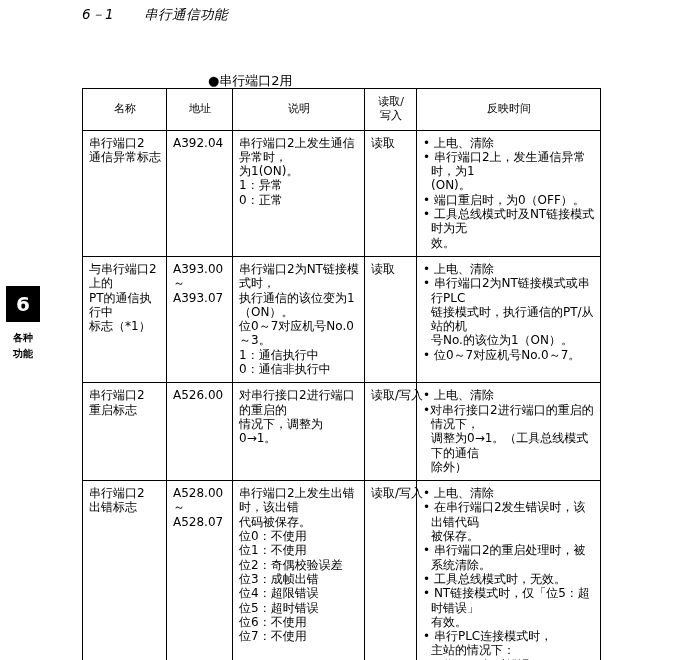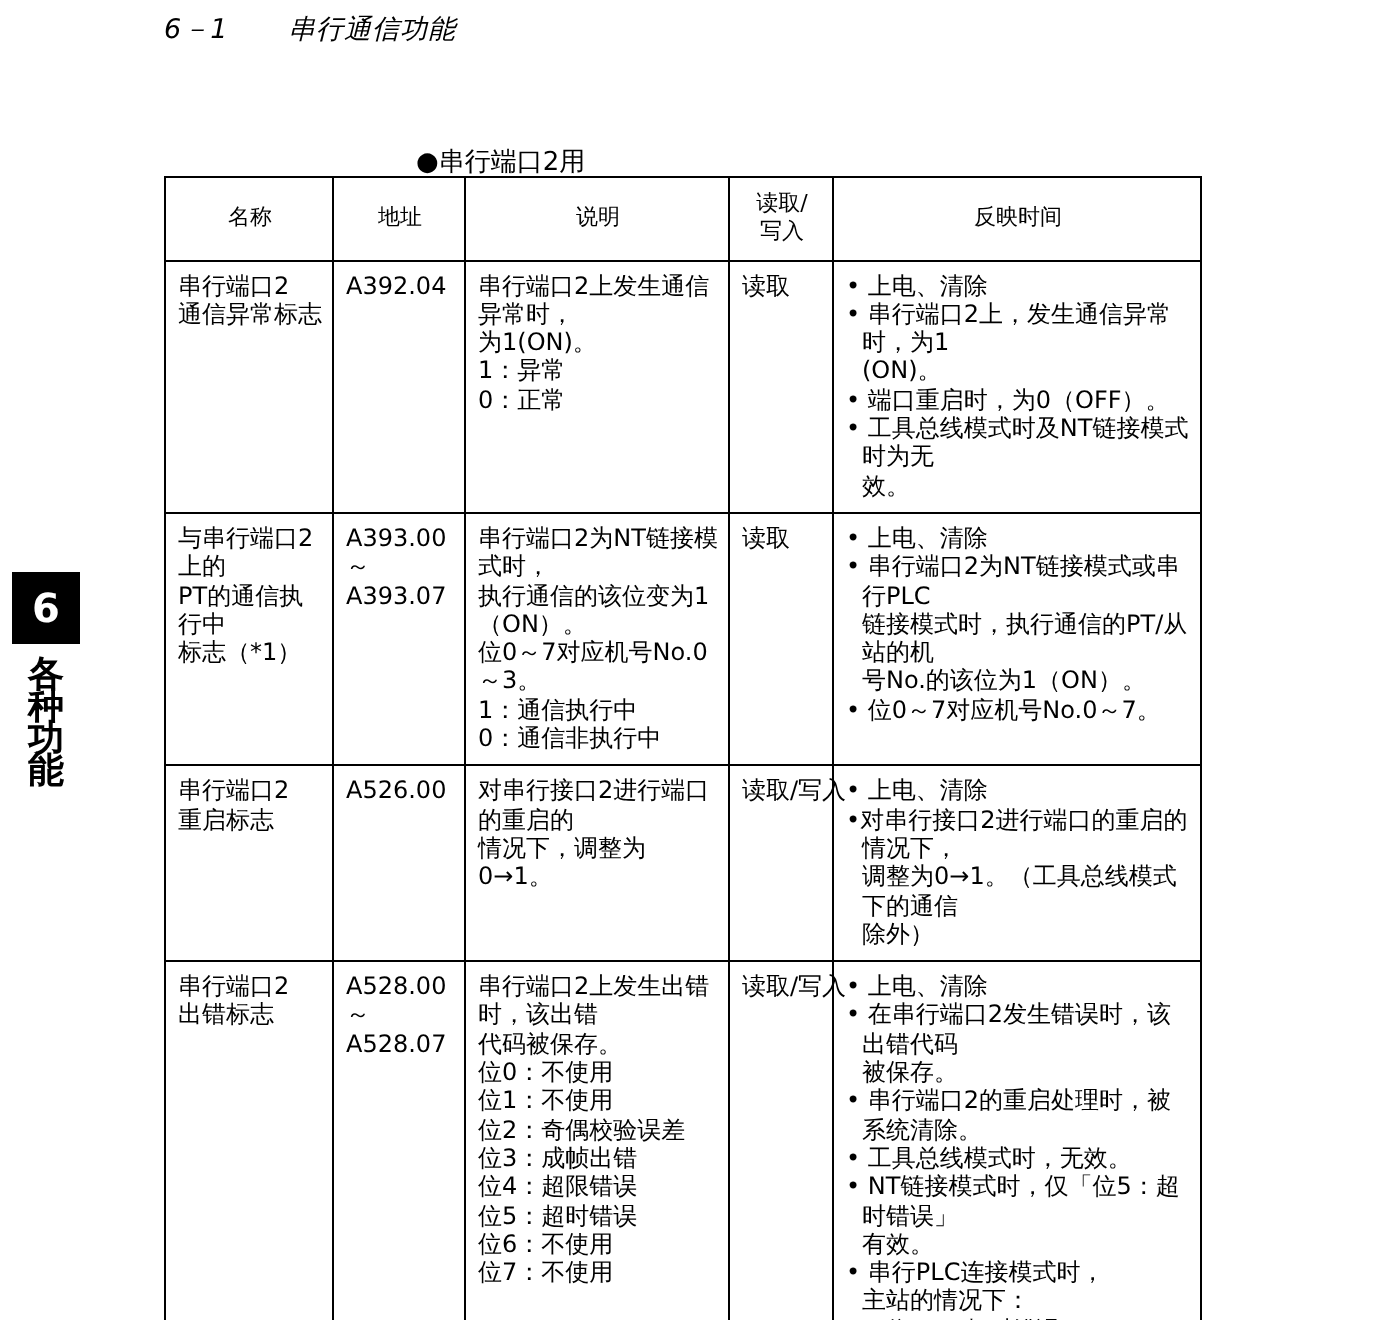--- a/index.html
+++ b/index.html
@@ -54,21 +54,21 @@
     font-size: 20px;
     text-align: center;
     line-height: 36px;
     font-weight: bold;
   }
   .side-label {
     position: absolute;
     left: 12px;
     top: 330px;
     width: 22px;
-    font-size: 18px;
+    font-size: 10px;
     line-height: 16px;
     text-align: center;
     font-weight: bold;
     letter-spacing: 0px;
   }
   .table-title {
     position: absolute;
     left: 208px;
     top: 72px;
     font-size: 13px;

